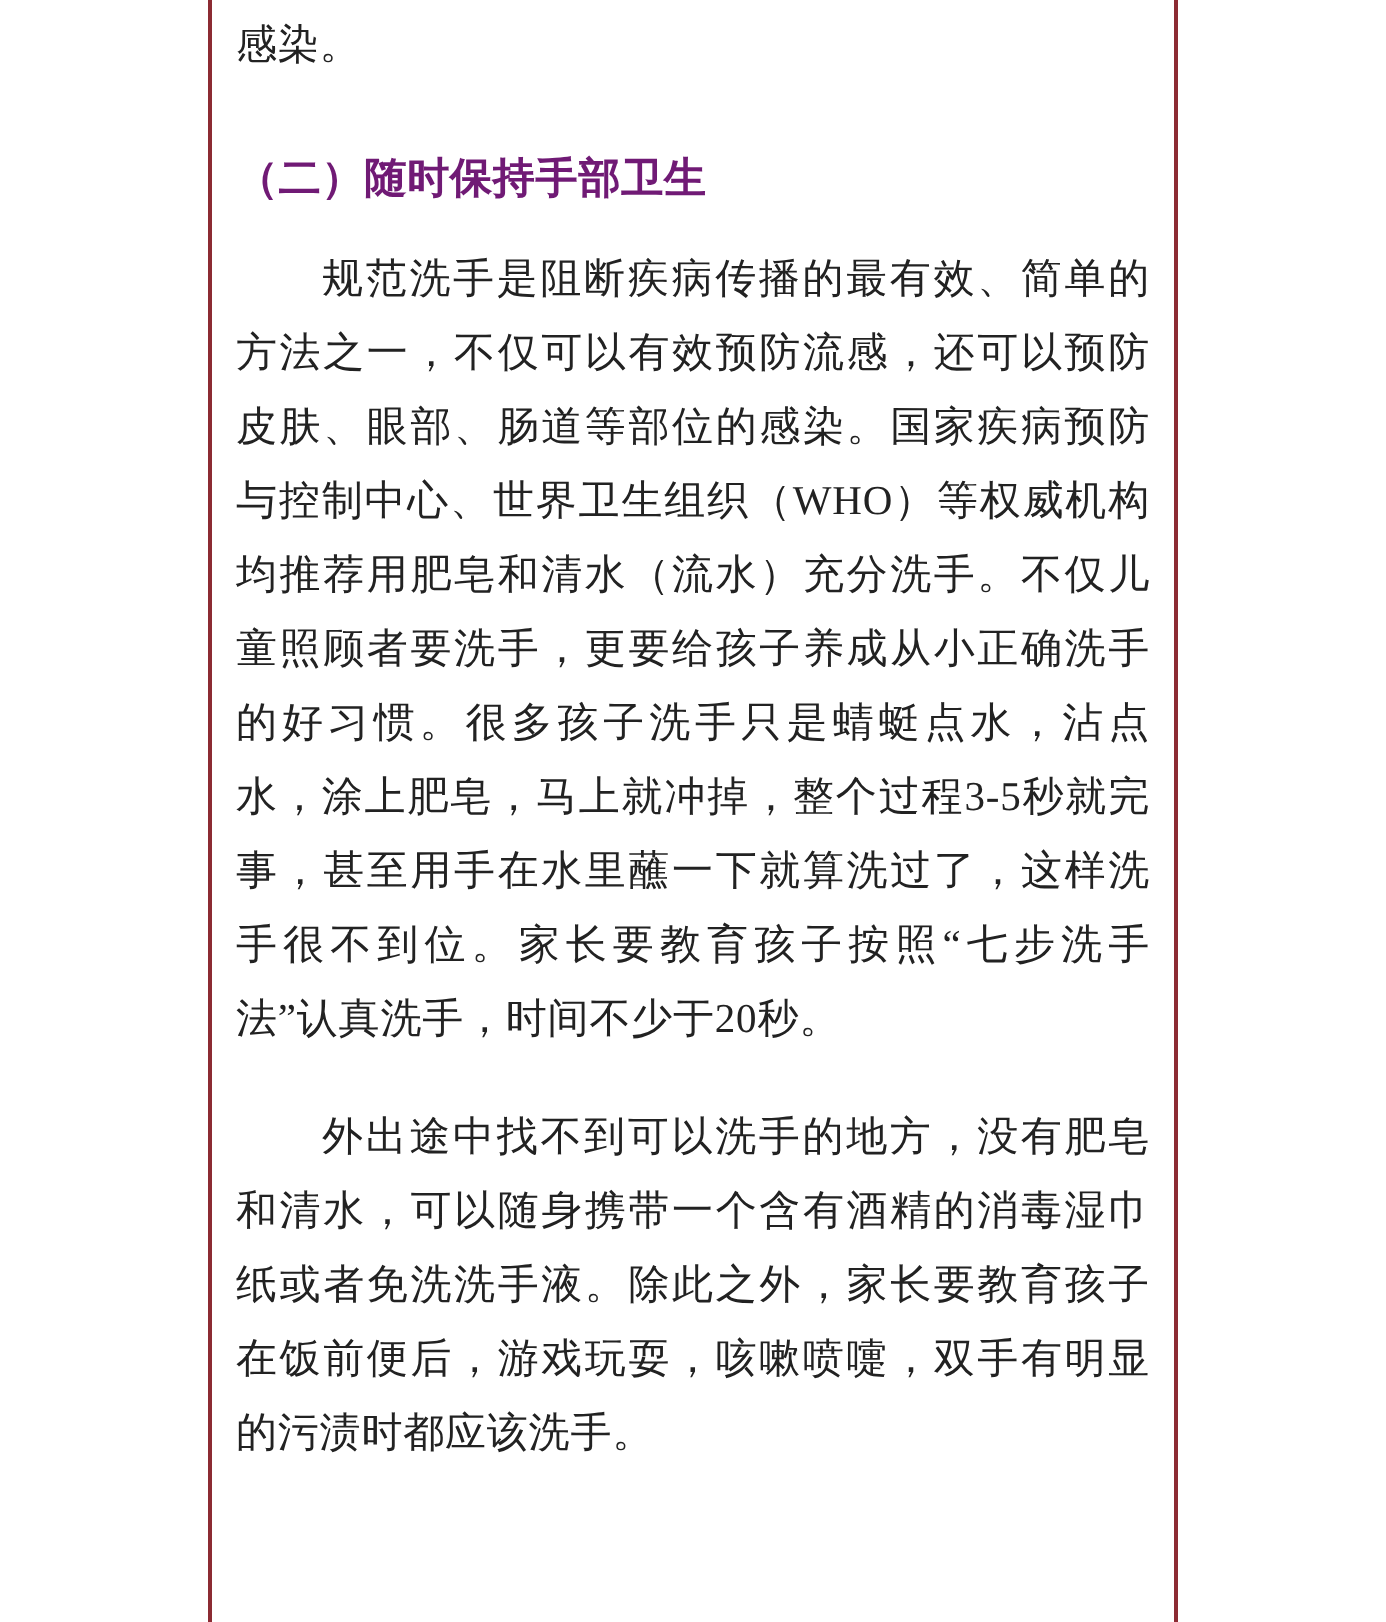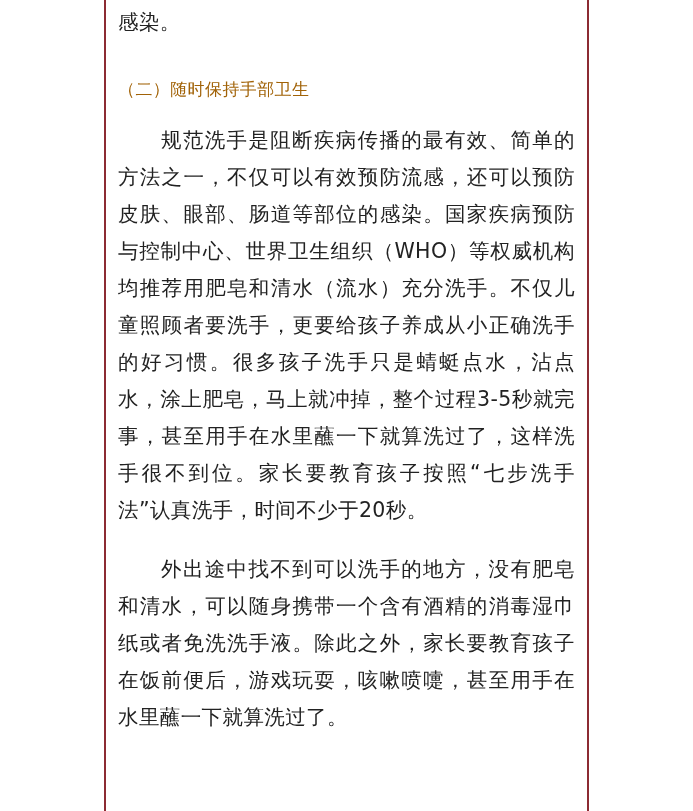--- a/index.html
+++ b/index.html
@@ -47,27 +47,28 @@
     line-height: 37px;
     letter-spacing: 0.4px;
     text-align: justify;
     text-justify: inter-character;
   }
   p.cont {
     text-indent: 0;
   }
   p.body {
     text-indent: 2.1em;
+    font-family: Liberation Serif, serif;
   }
   h2 {
     margin: 0;
-    color: #a16207;
-    font-size: 17px;
+    color: #701a75;
+    font-size: 21px;
     line-height: 37px;
-    font-weight: normal;
+    font-weight: bold;
     letter-spacing: 0.4px;
   }
   .sp-lg { height: 30px; }
   .sp-md { height: 22px; }
   .sp-sm { height: 14px; }
 </style>
 </head>
 <body>
 
 <div id="page">
@@ -82,21 +83,21 @@
     <div class="sp-lg"></div>
 
     <h2>（二）随时保持手部卫生</h2>
 
     <div class="sp-sm"></div>
 
     <p class="body">规范洗手是阻断疾病传播的最有效、简单的方法之一，不仅可以有效预防流感，还可以预防皮肤、眼部、肠道等部位的感染。国家疾病预防与控制中心、世界卫生组织（WHO）等权威机构均推荐用肥皂和清水（流水）充分洗手。不仅儿童照顾者要洗手，更要给孩子养成从小正确洗手的好习惯。很多孩子洗手只是蜻蜓点水，沾点水，涂上肥皂，马上就冲掉，整个过程3-5秒就完事，甚至用手在水里蘸一下就算洗过了，这样洗手很不到位。家长要教育孩子按照“七步洗手法”认真洗手，时间不少于20秒。</p>
 
     <div class="sp-md"></div>
 
-    <p class="body">外出途中找不到可以洗手的地方，没有肥皂和清水，可以随身携带一个含有酒精的消毒湿巾纸或者免洗洗手液。除此之外，家长要教育孩子在饭前便后，游戏玩耍，咳嗽喷嚏，甚至用手在水里蘸一下就算洗过了。</p>
+    <p class="body">外出途中找不到可以洗手的地方，没有肥皂和清水，可以随身携带一个含有酒精的消毒湿巾纸或者免洗洗手液。除此之外，家长要教育孩子在饭前便后，游戏玩耍，咳嗽喷嚏，双手有明显的污渍时都应该洗手。</p>
 
     <div class="sp-lg"></div>
 
 
     <div class="sp-sm"></div>
 
   </div>
 </div>
 
 </body></html>

